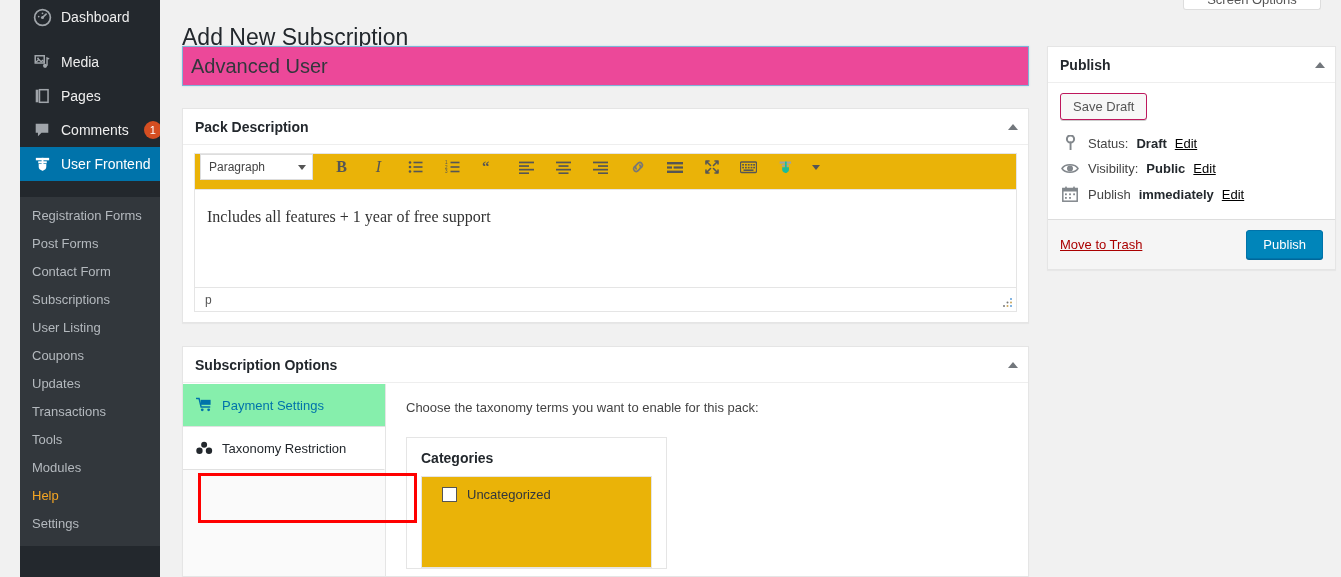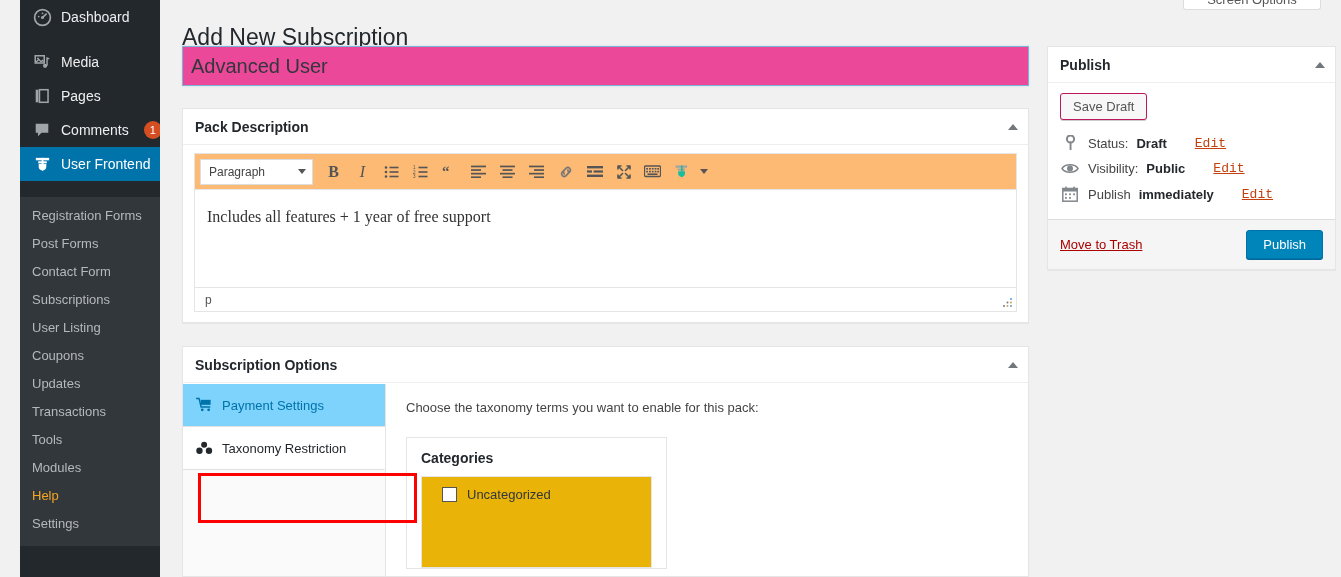--- a/index.html
+++ b/index.html
@@ -83,22 +83,22 @@
     position: absolute; right: 10px; top: 50%; margin-top: -3px;
     width: 0; height: 0; border-left: 5px solid transparent;
     border-right: 5px solid transparent; border-bottom: 6px solid #72777c;
   }
 
   
   #pack-description { left: 22px; top: 108px; width: 847px; height: 215px; }
   #editor-wrap { position: absolute; left: 11px; top: 44px; right: 11px; bottom: 10px;
     border: 1px solid #e5e5e5; background: #fff; }
   #mce-toolbar {
-    display: flex; align-items: center; gap: 0;
-    height: 36px; padding: 0 5px; background: #fdba74;
+    display: flex; gap: 8px;
+    height: 36px; padding: 0 5px; background: #eab308;
     border-bottom: 1px solid #e5e5e5;
   }
   .mce-btn {
     width: 29px; height: 26px; display: inline-flex;
     align-items: center; justify-content: center; color: #555;
     font-size: 15px;
   }
   .mce-select {
     width: 113px; height: 26px; background: #fff; border: 1px solid #ddd;
     display: flex; align-items: center; justify-content: space-between;
@@ -124,21 +124,21 @@
 
   
   #subscription-options { left: 22px; top: 346px; width: 847px; height: 231px; }
   #sub-body { position: absolute; left: 0; right: 0; top: 37px; bottom: 0;
     display: flex; }
   #sub-tabs { width: 203px; border-right: 1px solid #e5e5e5;
     background: #fafafa; padding-top: 0; }
   .sub-tab {
     display: flex; align-items: center; gap: 9px;
     height: 43px; padding: 0 12px; font-size: 13px; color: #0073aa;
-    background: #7dd3fc; border-bottom: 1px solid #e1e1e1;
+    background: #86efac; border-bottom: 1px solid #e1e1e1;
   }
   .sub-tab.active { background: #fff; color: #23282d; border-right: 1px solid #fff; }
   .sub-tab .ticon { width: 18px; display: inline-flex; justify-content: center; }
   #sub-panel { flex: 1; padding: 16px 20px; background: #fff; }
   #taxo-help { font-size: 13px; color: #444; margin-bottom: 22px; }
   #taxo-box {
     width: 261px; border: 1px solid #e5e5e5; background: #fff;
     padding: 12px 14px 0;
   }
   #taxo-box h4 { margin: 0 0 10px; font-size: 14px; font-weight: bold; color: #23282d; }
@@ -160,21 +160,21 @@
   #publish-inside { padding: 10px 12px 12px; }
   #save-draft {
     display: inline-block; padding: 5px 12px; font-size: 13px; color: #555;
     background: #f7f7f7; border: 1px solid #be185d; border-radius: 3px;
     box-shadow: 0 1px 0 #ccc; margin-bottom: 10px;
   }
   .misc-row { display: flex; align-items: center; gap: 8px;
     font-size: 13px; color: #444; padding: 5px 0; }
   .misc-row .mi { width: 20px; display: inline-flex; justify-content: center; color: #82878c; }
   .misc-row b { color: #23282d; }
-  .ed-link { color: #c2410c; text-decoration: underline; margin-left: 20px; font-family: Liberation Mono, monospace; }
+  .ed-link { color: #000000; text-decoration: underline; margin-left: 0; }
   #major-actions {
     border-top: 1px solid #ddd; background: #f5f5f5;
     padding: 10px 12px; display: flex; align-items: center;
     justify-content: space-between;
   }
   #trash-link { color: #a00; font-size: 13px; text-decoration: underline; }
   #publish-btn {
     background: #0085ba; border: 1px solid #0073aa; color: #fff;
     font-size: 13px; padding: 6px 16px; border-radius: 3px;
     box-shadow: 0 1px 0 #006799;

